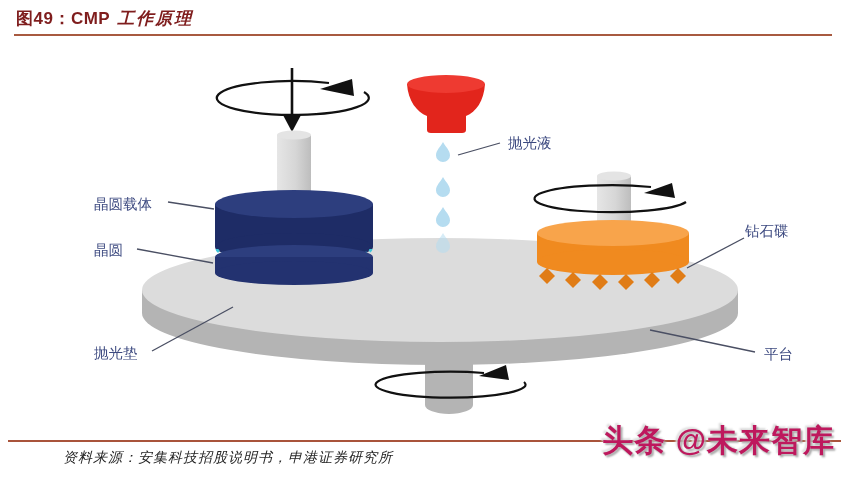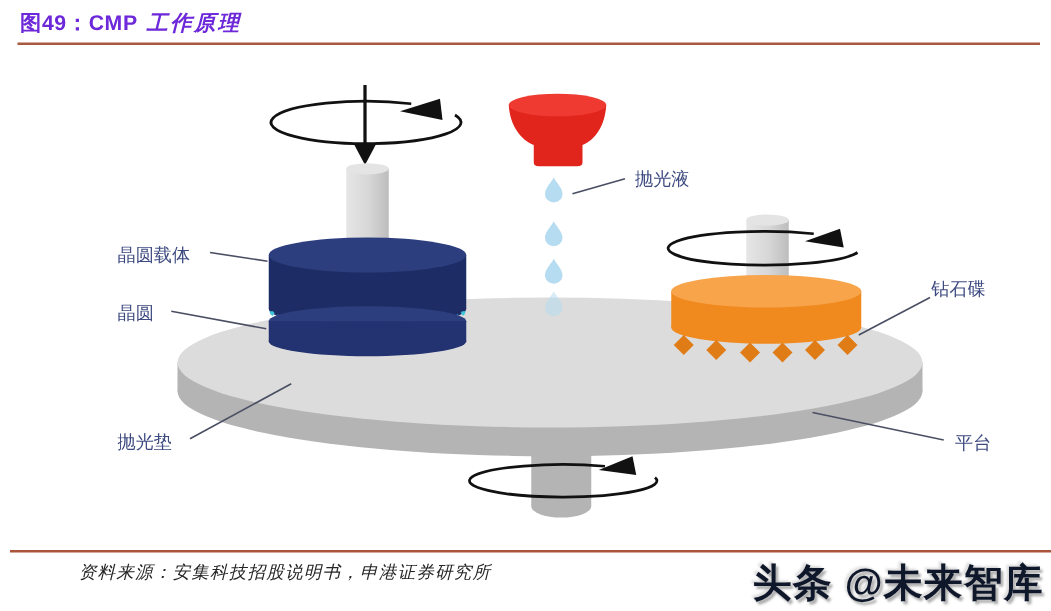--- a/index.html
+++ b/index.html
@@ -2,21 +2,21 @@
 <html><head>
 <meta charset="utf-8">
 <style>
   html,body{margin:0;padding:0;}
   body{
     width:841px;height:489px;position:relative;overflow:hidden;
     background:#ffffff;font-family:"Liberation Sans",sans-serif;
   }
   
   .fig-header{position:absolute;left:16px;top:7px;width:816px;}
-  .fig-title{color:#6d28d9;font-size:17px;font-weight:bold;letter-spacing:.5px;}
+  .fig-title{color:#7f1d1d;font-size:17px;font-weight:bold;letter-spacing:.5px;}
   .fig-title .suffix{
     font-family:"DejaVu Serif","Liberation Serif",serif;
     font-style:italic;font-weight:bold;margin-left:7px;letter-spacing:2px;
   }
   .title-rule{
     position:absolute;left:14px;top:34px;width:818px;height:0;
     border-top:2px solid #a85a40;
   }
   
   .diagram{position:absolute;left:0;top:45px;width:841px;height:400px;}
@@ -25,23 +25,23 @@
   .footer-rule{
     position:absolute;left:8px;top:440px;width:833px;height:0;
     border-top:2.5px solid #a9543b;
   }
   .source-line{
     position:absolute;left:16px;top:449px;
     font-family:"DejaVu Serif","Liberation Serif",serif;
     font-style:italic;color:#252525;font-size:14px;letter-spacing:1px;margin-left:47px;
   }
   .watermark{
-    position:absolute;right:6px;top:446px;
+    position:absolute;right:6px;top:420px;
     font-size:31px;font-weight:bold;letter-spacing:1px;
-    color:#0f172a;
+    color:#be185d;
     text-shadow:0 0 1px #c4c4c4, 2px 2px 2px #ababab, -2px -2px 2px #dedede;
   }
 </style>
 </head>
 <body>
 
 <div class="fig-header">
   <span class="fig-title"><span>图49：CMP</span><span class="suffix">工作原理</span></span>
 </div>
 <div class="title-rule"></div>

